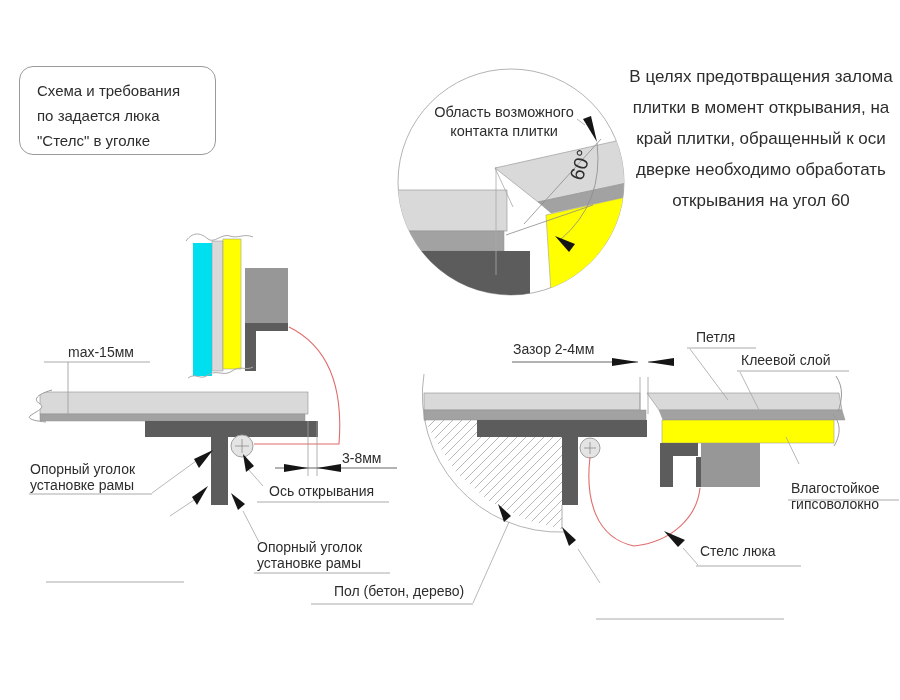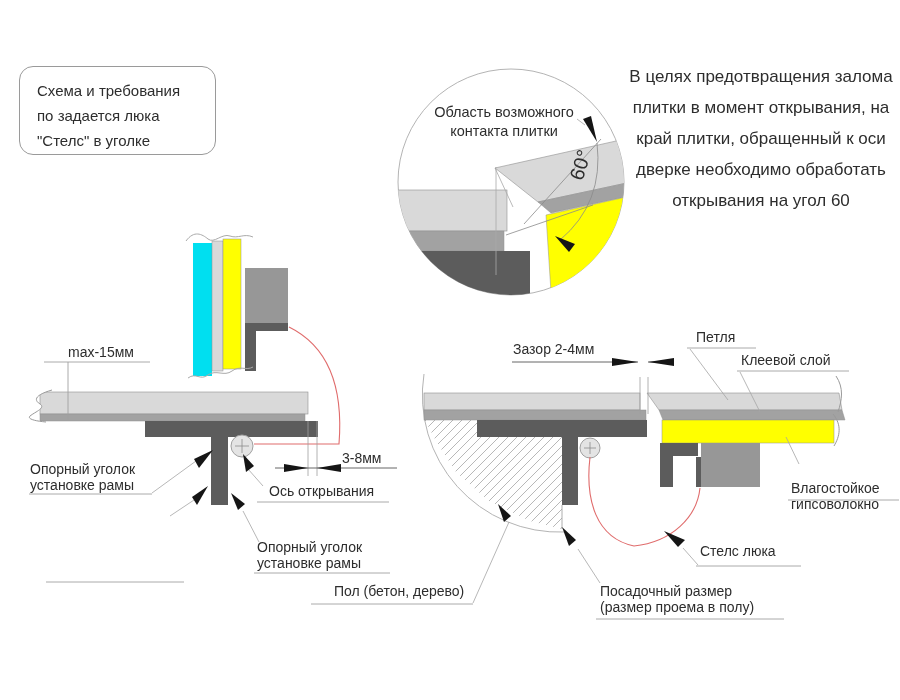--- a/index.html
+++ b/index.html
@@ -167,18 +167,14 @@
 <div class="lbl" style="left:315px;top:584px;margin-left:19px;">Пол (бетон, дерево)</div>
 
 <div class="lbl" style="left:513px;top:342px;">Зазор 2-4мм</div>
 <div class="lbl" style="left:696px;top:330px;">Петля</div>
 <div class="lbl" style="left:741px;top:353px;">Клеевой слой</div>
 <div class="lbl l2" style="left:791px;top:480px;">
   <div>Влагостойкое</div>
   <div>гипсоволокно</div>
 </div>
 <div class="lbl" style="left:700px;top:544px;">Стелс люка</div>
-<div class="lbl l2" style="left:600px;top:583px;">
-  <div>Посадочный размер</div>
-  <div>(размер проема в полу)</div>
-</div>
 
 </div>
 
 </body></html>

